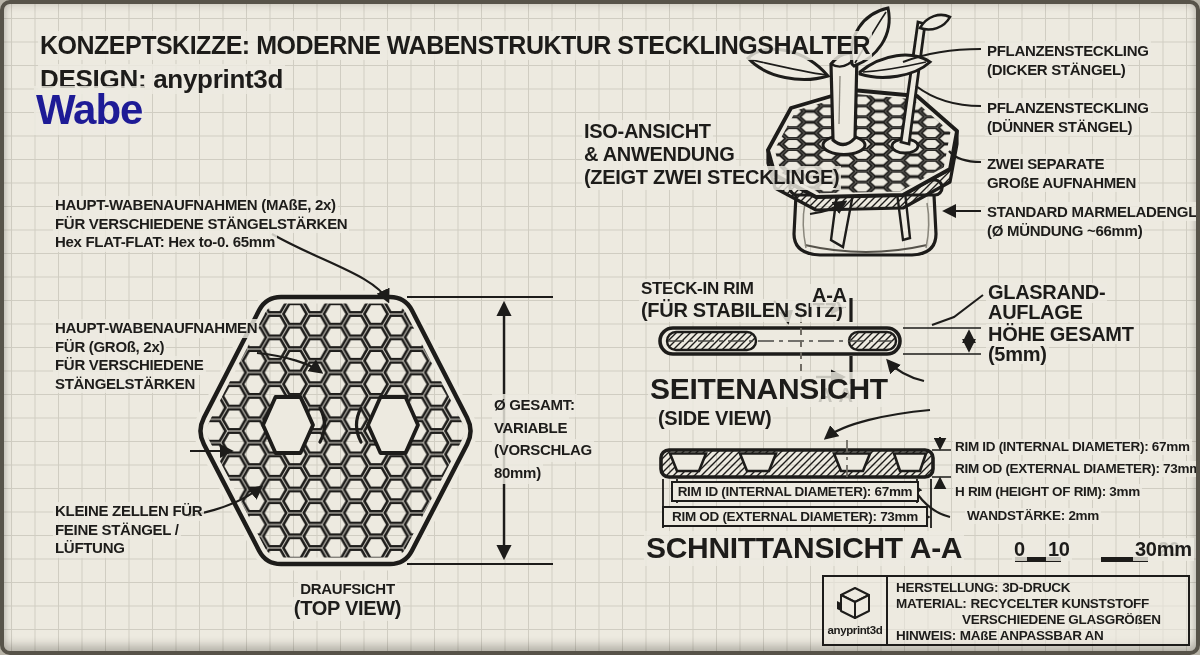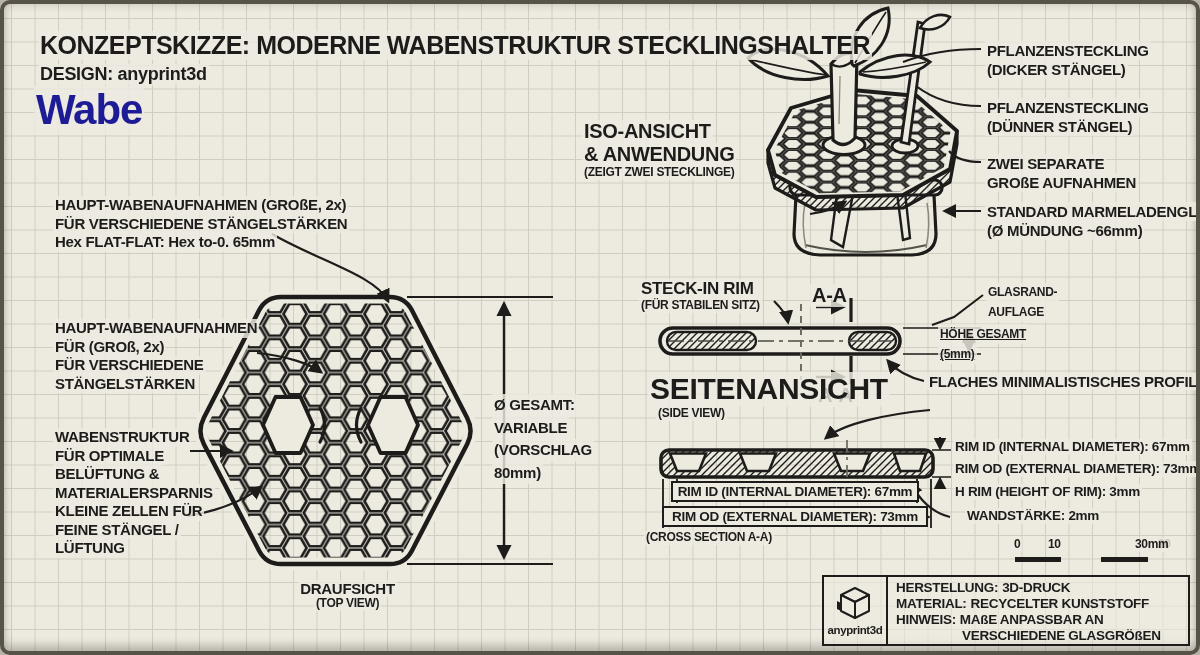--- a/index.html
+++ b/index.html
@@ -10,28 +10,28 @@
     background-size:23.5px 23.5px;background-position:7px 14px;
     border:4px solid #575349;border-radius:10px;
     box-shadow:inset 0 -6px 9px rgba(55,51,44,.28), inset 0 3px 6px rgba(55,51,44,.12);
     font-family:"Liberation Sans","DejaVu Sans",sans-serif;color:#1d1c1a;
   }
   svg.art{position:absolute;left:0;top:0;z-index:1;}
   .t{position:absolute;z-index:2;letter-spacing:-.3px;line-height:1.16;font-weight:700;white-space:nowrap;}
   .t div{width:max-content;background:rgba(237,234,224,.82);padding:0 2px;}
   .ctr{text-align:center;}.ctr div{margin:0 auto;}
   .w8{font-weight:800;}
-  .fs14{font-size:13.5px;}.fs15{font-size:15px;}.fs16{font-size:12px;}.fs17{font-size:17px;}
+  .fs14{font-size:13.5px;}.fs15{font-size:15px;}.fs16{font-size:20px;}.fs17{font-size:17px;}
   .fs20{font-size:20px;}.fs21{font-size:15px;}.fs22{font-size:30px;}
   .lh-wide{line-height:1.5;}
   .sub{font-weight:700;}
   .hdr1{font-size:25px;letter-spacing:-.5px;}
   .hdr1 .kick{font-weight:700;}
   .hdr1 .main{font-weight:800;}
-  .hdr2{font-size:18px;}
+  .hdr2{font-size:26px;}
   .brand{font-size:42px;font-weight:800;color:#1e1b96;letter-spacing:-1px;}
   .dimbox{position:absolute;z-index:3;box-sizing:border-box;border:2px solid #1d1c1a;background:#edeae0;
     font-size:13.5px;font-weight:700;text-align:center;height:21px;line-height:17px;letter-spacing:-.3px;white-space:nowrap;}
   .infobox{position:absolute;z-index:3;left:818px;top:571px;width:368px;height:71px;box-sizing:border-box;
     border:2.5px solid #1d1c1a;display:flex;background:rgba(237,234,224,.6);}
   .ib-left{width:62px;border-right:2.5px solid #1d1c1a;display:flex;flex-direction:column;align-items:center;justify-content:center;gap:1px;}
   .ib-brand{font-size:11.5px;font-weight:800;letter-spacing:-.4px;}
   .ib-right{flex:1;padding:3px 0 0 8px;}
   .ib-row{font-size:13.5px;line-height:16px;letter-spacing:-.3px;white-space:nowrap;}
   .ib-row .lbl{font-weight:800;margin-right:4px;}
@@ -169,36 +169,30 @@
   <span class="main">MODERNE WABENSTRUKTUR STECKLINGSHALTER</span></div>
 </div>
 <div class="t hdr2" style="left:34px;top:60px;">
       <div>DESIGN: anyprint3d</div>
     </div>
 <div class="t brand" style="left:30px;top:82px;">
       <div>Wabe</div>
     </div>
 
 <div class="t fs15" style="left:49px;top:192px;line-height:18.5px;">
-  <div>HAUPT-WABENAUFNAHMEN (GROßE, 2x)</div>
+  <div>HAUPT-WABENAUFNAHMEN (MAßE, 2x)</div>
       <div>FÜR VERSCHIEDENE STÄNGELSTÄRKEN</div>
   <div>Hex FLAT-FLAT: Hex to-0. 65mm</div>
 </div>
 <div class="t fs15" style="left:49px;top:315px;line-height:18.5px;">
   <div class="w8">HAUPT-WABENAUFNAHMEN</div>
       <div class="w8">FÜR (GROß, 2x)</div>
   <div>FÜR VERSCHIEDENE</div>
       <div>STÄNGELSTÄRKEN</div>
 </div>
-<div class="t fs15" style="left:49px;top:424px;line-height:18.5px;">
-  <div>WABENSTRUKTUR</div>
-      <div>FÜR OPTIMALE</div>
-  <div>BELÜFTUNG &amp;</div>
-      <div>MATERIALERSPARNIS</div>
-</div>
 <div class="t fs15" style="left:49px;top:498px;line-height:18.5px;">
   <div>KLEINE ZELLEN FÜR</div>
       <div>FEINE STÄNGEL /</div>
       <div>LÜFTUNG</div>
 </div>
 
 <div class="t fs15 lh-wide" style="left:488px;top:390px;">
   <div>Ø GESAMT:</div>
       <div>VARIABLE</div>
   <div>(VORSCHLAG</div>
@@ -242,44 +236,41 @@
       <div>A-A</div>
     </div>
 <div class="t" style="left:644px;top:368px;">
   <div class="fs22 w8">SEITENANSICHT</div>
   <div class="fs16 sub" style="margin-left:8px;">(SIDE VIEW)</div>
 </div>
 <div class="t fs16" style="left:982px;top:279px;line-height:19.5px;">
   <div>GLASRAND-</div>
       <div>AUFLAGE</div>
 </div>
-<div class="t fs16" style="left:934px;top:320px;line-height:20px;text-decoration:underline;">
+<div class="t fs16" style="left:982px;top:320px;line-height:20px;">
   <div>HÖHE GESAMT</div>
       <div>(5mm)</div>
 </div>
-<div class="t fs15" style="left:923px;top:369px;">
-      <div>FLACHES MINIMALISTISCHES PROFIL</div>
-    </div>
 
 <div class="t fs14" style="left:949px;top:435px;">
       <div>RIM ID (INTERNAL DIAMETER): 67mm</div>
     </div>
 <div class="t fs14" style="left:949px;top:457px;">
       <div>RIM OD (EXTERNAL DIAMETER): 73mm</div>
     </div>
 <div class="t fs14" style="left:949px;top:480px;">
       <div>H RIM (HEIGHT OF RIM): 3mm</div>
     </div>
 <div class="t fs14" style="left:949px;top:504px;padding-left:12px;">
       <div>WANDSTÄRKE: 2mm</div>
     </div>
 <div class="dimbox" style="left:667px;top:477px;width:248px;">RIM ID (INTERNAL DIAMETER): 67mm</div>
 <div class="dimbox" style="left:658px;top:502px;width:266px;">RIM OD (EXTERNAL DIAMETER): 73mm</div>
 <div class="t" style="left:640px;top:527px;">
-  <div class="fs16 sub">(CROSS SECTION A-A)</div>
+  <div class="fs22 w8">SCHNITTANSICHT A-A</div>
 </div>
 
 <div class="t fs16" style="left:1008px;top:534px;">
       <div>0</div>
     </div>
 <div class="t fs16" style="left:1042px;top:534px;">
       <div>10</div>
     </div>
 <div class="t fs16" style="left:1152px;top:534px;">
       <div>20</div>
@@ -300,22 +291,22 @@
     </svg>
     <div class="ib-brand">anyprint3d</div>
   </div>
   <div class="ib-right">
     <div class="ib-row">
       <span class="lbl">HERSTELLUNG:</span><span class="val">3D-DRUCK</span>
     </div>
     <div class="ib-row">
       <span class="lbl">MATERIAL:</span><span class="val">RECYCELTER KUNSTSTOFF</span>
     </div>
+    <div class="ib-row indent">
+      <span class="lbl"></span><span class="val">VERSCHIEDENE GLASGRÖßEN</span>
+    </div>
     <div class="ib-row">
       <span class="lbl">HINWEIS:</span><span class="val">MAßE ANPASSBAR AN</span>
     </div>
-    <div class="ib-row indent">
-      <span class="lbl"></span><span class="val">VERSCHIEDENE GLASGRÖßEN</span>
-    </div>
   </div>
 </div>
 
 </div>
 
 </body></html>

